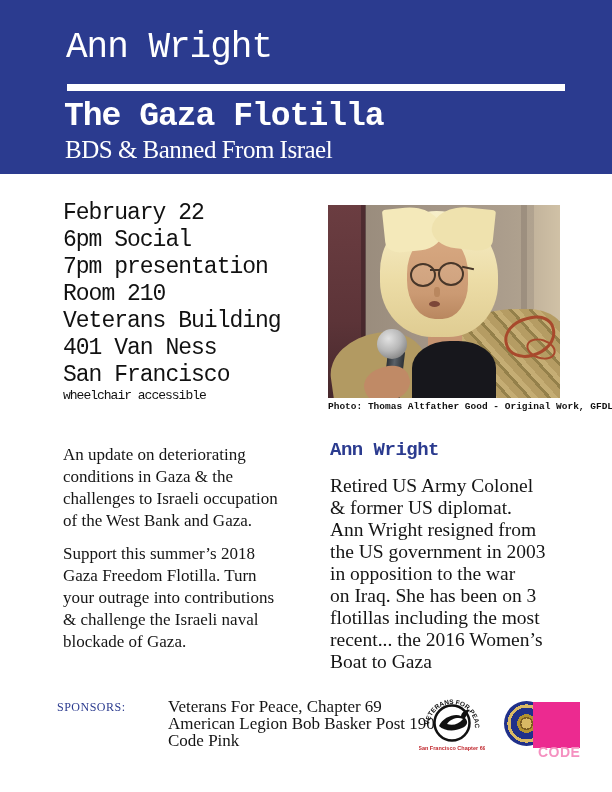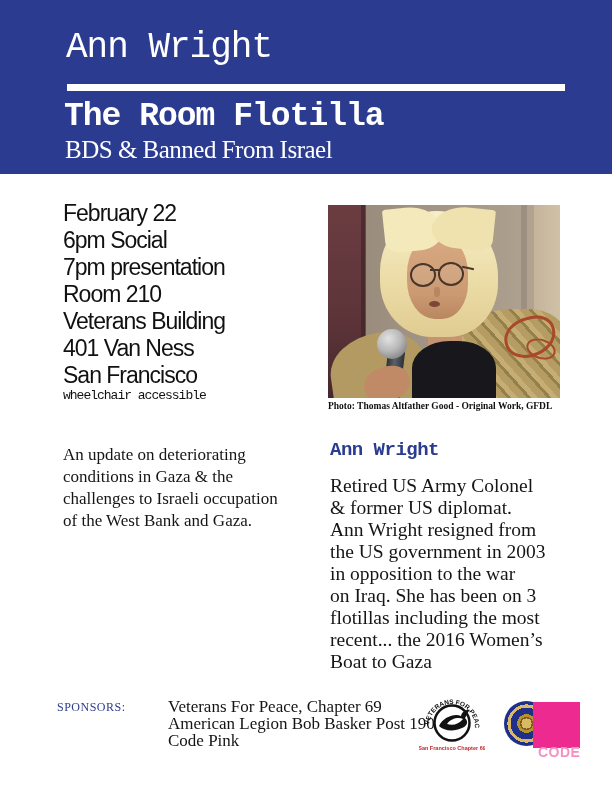--- a/index.html
+++ b/index.html
@@ -10,21 +10,21 @@
   .masthead{position:absolute;left:0;top:0;width:612px;height:174px;background:#2b3b8f;}
   .speaker{position:absolute;left:66px;top:30px;font-family:"Liberation Mono",monospace;
            font-size:36px;line-height:1;color:#ffffff;letter-spacing:-1px;white-space:nowrap;}
   .rule{position:absolute;left:67px;top:84px;width:498px;height:7px;background:#ffffff;}
   .title{position:absolute;left:64px;top:100px;font-family:"Liberation Mono",monospace;
          font-weight:700;font-size:33px;line-height:1;color:#ffffff;letter-spacing:-1px;white-space:nowrap;}
   .subtitle{position:absolute;left:65px;top:137px;font-family:Liberation Serif, serif;
             font-size:25px;line-height:1;color:#ffffff;letter-spacing:-0.5px;white-space:nowrap;}
 
   
-  .details{position:absolute;left:63px;top:200px;font-family:Liberation Sans, sans-serif;
+  .details{position:absolute;left:63px;top:200px;font-family:Liberation Mono, monospace;
            font-size:23px;line-height:27px;letter-spacing:-1px;color:#111111;white-space:pre-line;}
   .access{position:absolute;left:63px;top:388px;font-family:"Liberation Mono",monospace;
           font-size:13px;letter-spacing:-1px;color:#111111;white-space:nowrap;}
 
   
   .photo{position:absolute;left:328px;top:205px;width:232px;margin:0;}
   .photo-art{position:relative;width:232px;height:193px;overflow:hidden;background:#a2958a;}
   .ph{position:absolute;}
   .ph-bg{left:0;top:0;width:232px;height:193px;
          background:linear-gradient(90deg,#958878 0%,#a39586 45%,#ab9d8c 75%,#b6a892 100%);}
@@ -54,21 +54,21 @@
   .ph-bridge{left:102px;top:64px;width:10px;height:2px;background:#473629;}
   .ph-temple{left:134px;top:62px;width:12px;height:2px;background:#473629;transform:rotate(12deg);}
   .ph-mouth{left:101px;top:96px;width:11px;height:6px;background:#7c4638;border-radius:50%;}
   .ph-nose{left:106px;top:82px;width:6px;height:10px;background:#b9875f;border-radius:40%;}
   .ph-mic-body{left:57px;top:146px;width:17px;height:52px;transform:rotate(7deg);
                background:linear-gradient(90deg,#2c3136,#5a6168 45%,#2c3136);}
   .ph-mic-head{left:49px;top:124px;width:30px;height:30px;border-radius:50%;
                background:radial-gradient(circle at 38% 32%,#e2e2e2 0%,#b8b8b8 45%,#8c8c8c 75%,#646464 100%);}
   .ph-hand{left:36px;top:162px;width:46px;height:34px;background:#c08a66;border-radius:45%;transform:rotate(-18deg);}
   .photo-caption{margin-top:3px;font-size:9.5px;line-height:11px;color:#101010;letter-spacing:0;white-space:nowrap;
-                 font-family:Liberation Serif, serif;font-weight:700;}
+                 font-family:Liberation Mono, monospace;font-weight:700;}
 
   
   .about{position:absolute;left:63px;top:444px;width:272px;font-size:17px;line-height:22px;color:#151515;}
   .about p{margin:0;white-space:pre-line;}
   .about p + p{margin-top:11px;}
   .bio{position:absolute;left:330px;top:439px;width:245px;}
   .bio-name{font-family:"Liberation Mono",monospace;font-weight:700;font-size:19px;line-height:22px;
             color:#2b3b8f;letter-spacing:-0.5px;}
   .bio-lines{margin-top:14px;font-size:19.5px;line-height:22px;color:#151515;white-space:pre-line;}
 
@@ -90,21 +90,21 @@
   .cp-pink{color:#ffffff;}
 </style>
 </head>
 <body>
 
 <div class="page">
 
   <header class="masthead">
     <div class="speaker">Ann Wright</div>
     <div class="rule"></div>
-    <div class="title">The Room Flotilla</div>
+    <div class="title">The Gaza Flotilla</div>
     <div class="subtitle">BDS &amp; Banned From Israel</div>
   </header>
 
   <section>
     <div class="details">February 22
 6pm Social
 7pm presentation
 Room 210
 Veterans Building
 401 Van Ness
@@ -140,20 +140,25 @@
       <div class="ph ph-hand"></div>
     </div>
     <figcaption class="photo-caption">Photo: Thomas Altfather Good - Original Work, GFDL</figcaption>
   </figure>
 
   <section class="about">
     <p>An update on deteriorating
 conditions in Gaza &amp; the
 challenges to Israeli occupation
 of the West Bank and Gaza.</p>
+    <p>Support this summer’s 2018
+Gaza Freedom Flotilla. Turn
+your outrage into contributions
+&amp; challenge the Israeli naval
+blockade of Gaza.</p>
   </section>
 
   <section class="bio">
     <div class="bio-name">Ann Wright</div>
     <div class="bio-lines">Retired US Army Colonel
 &amp; former US diplomat.
 Ann Wright resigned from
 the US government in 2003
 in opposition to the war
 on Iraq. She has been on 3

